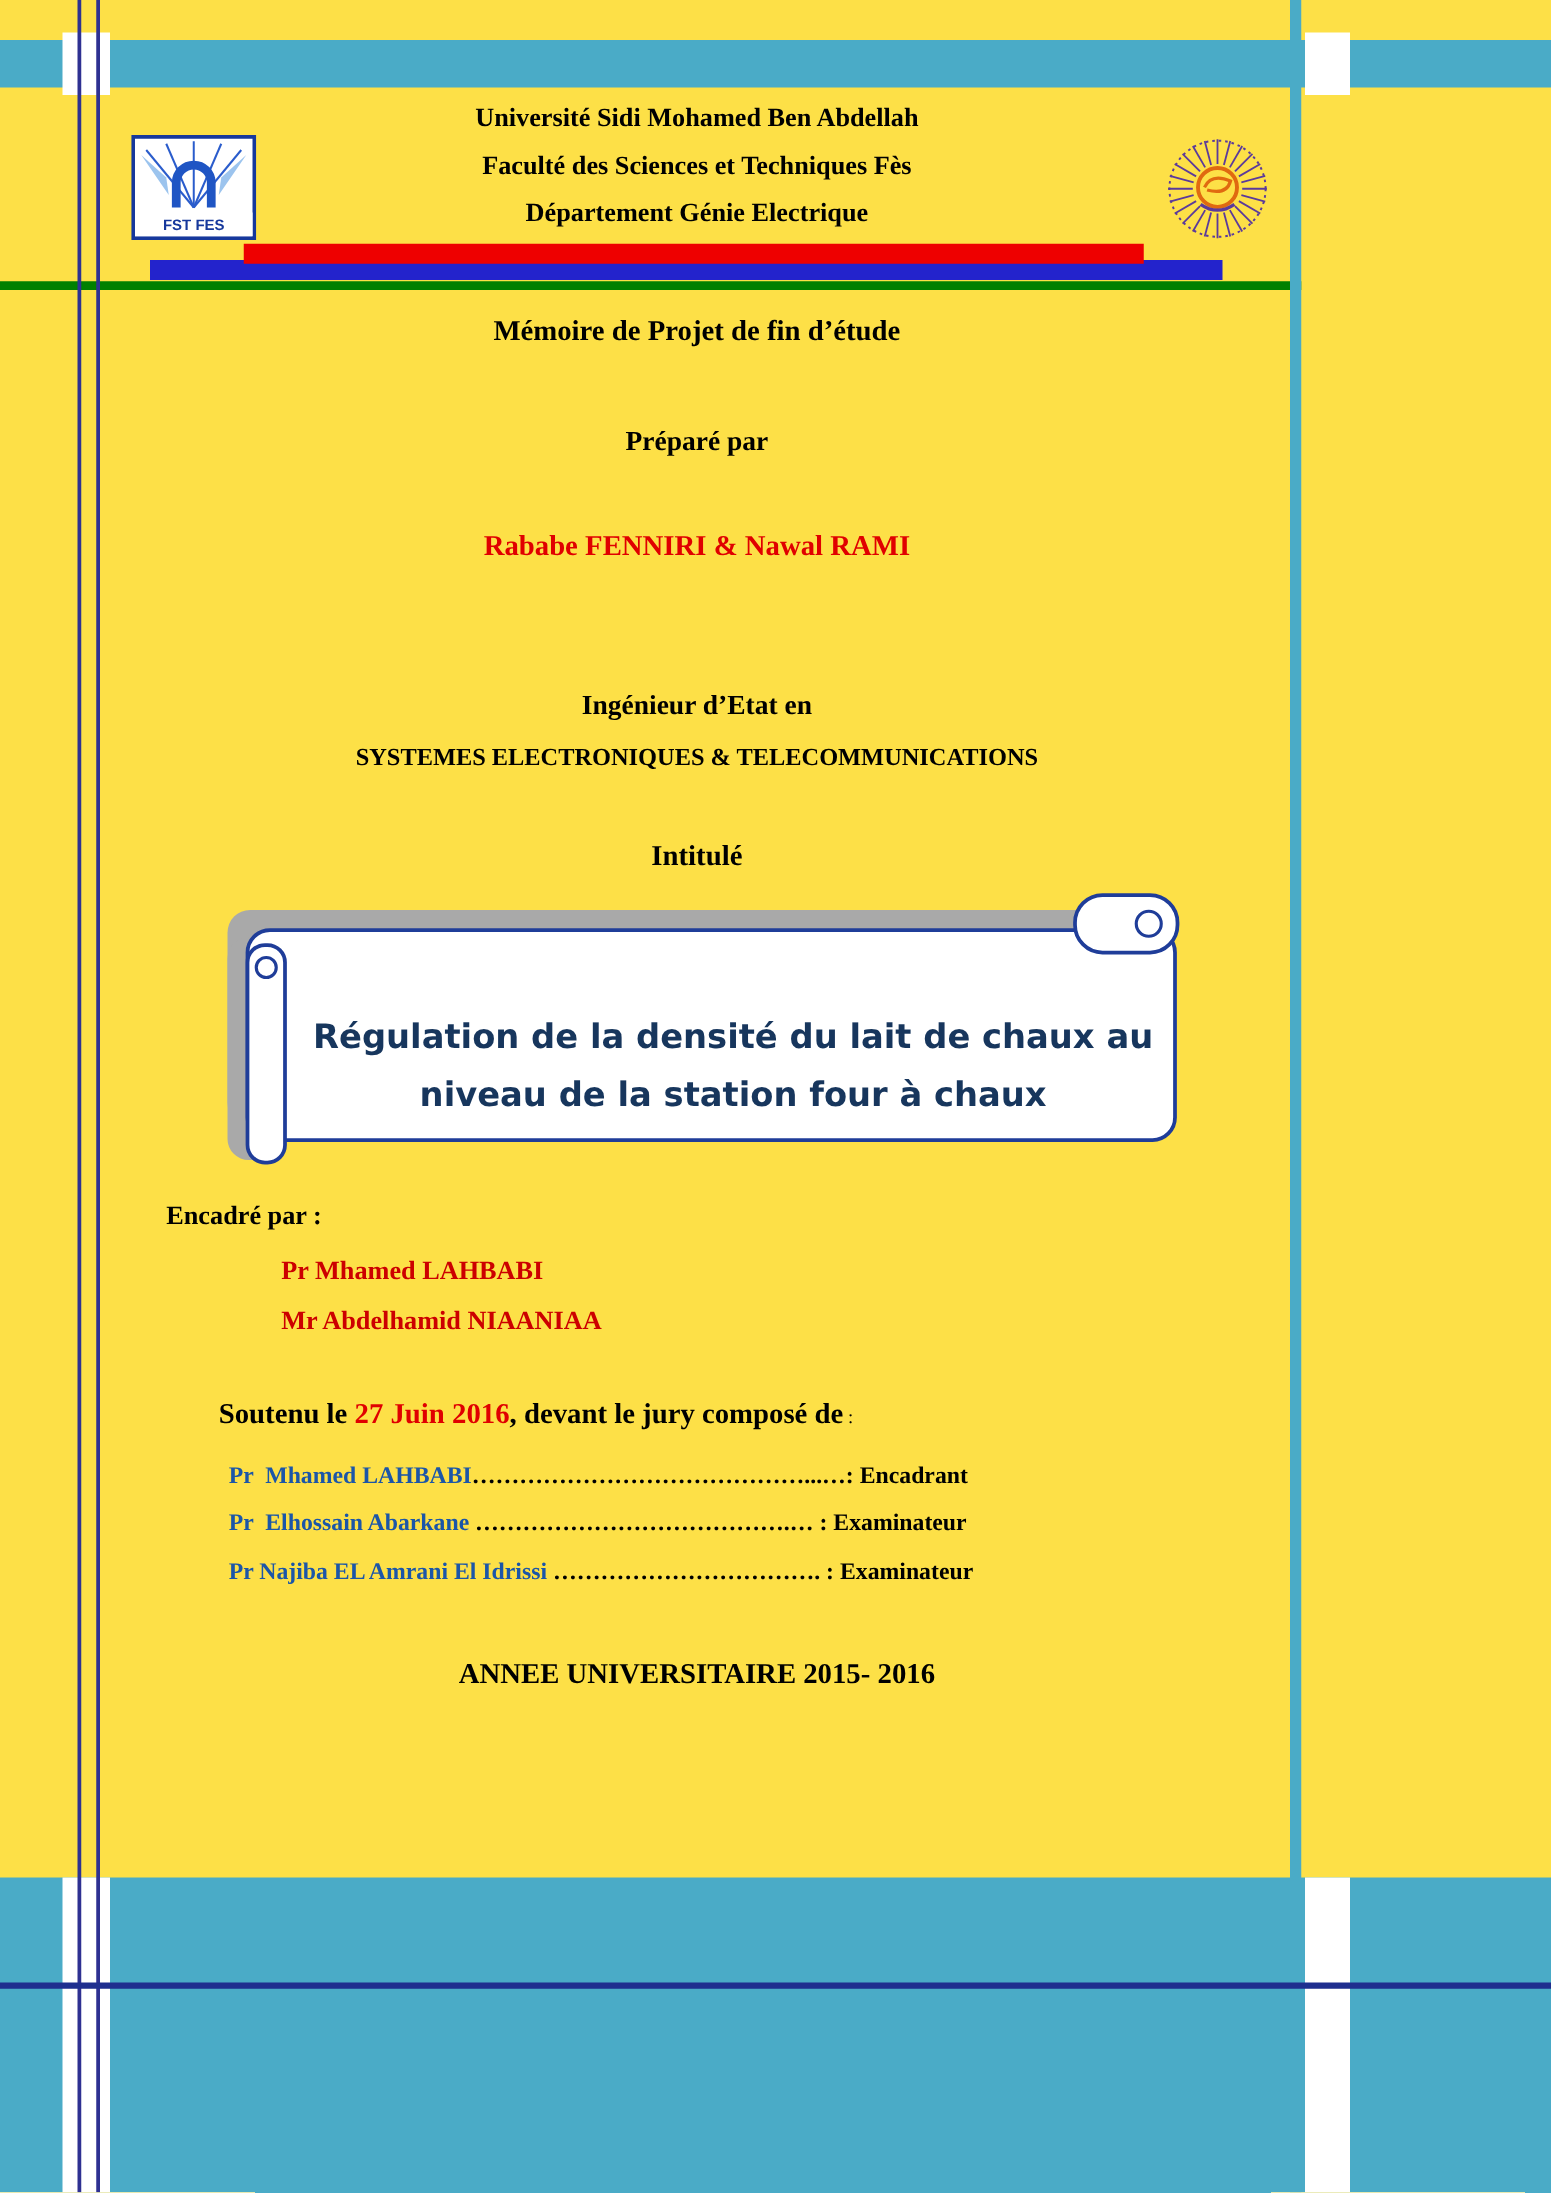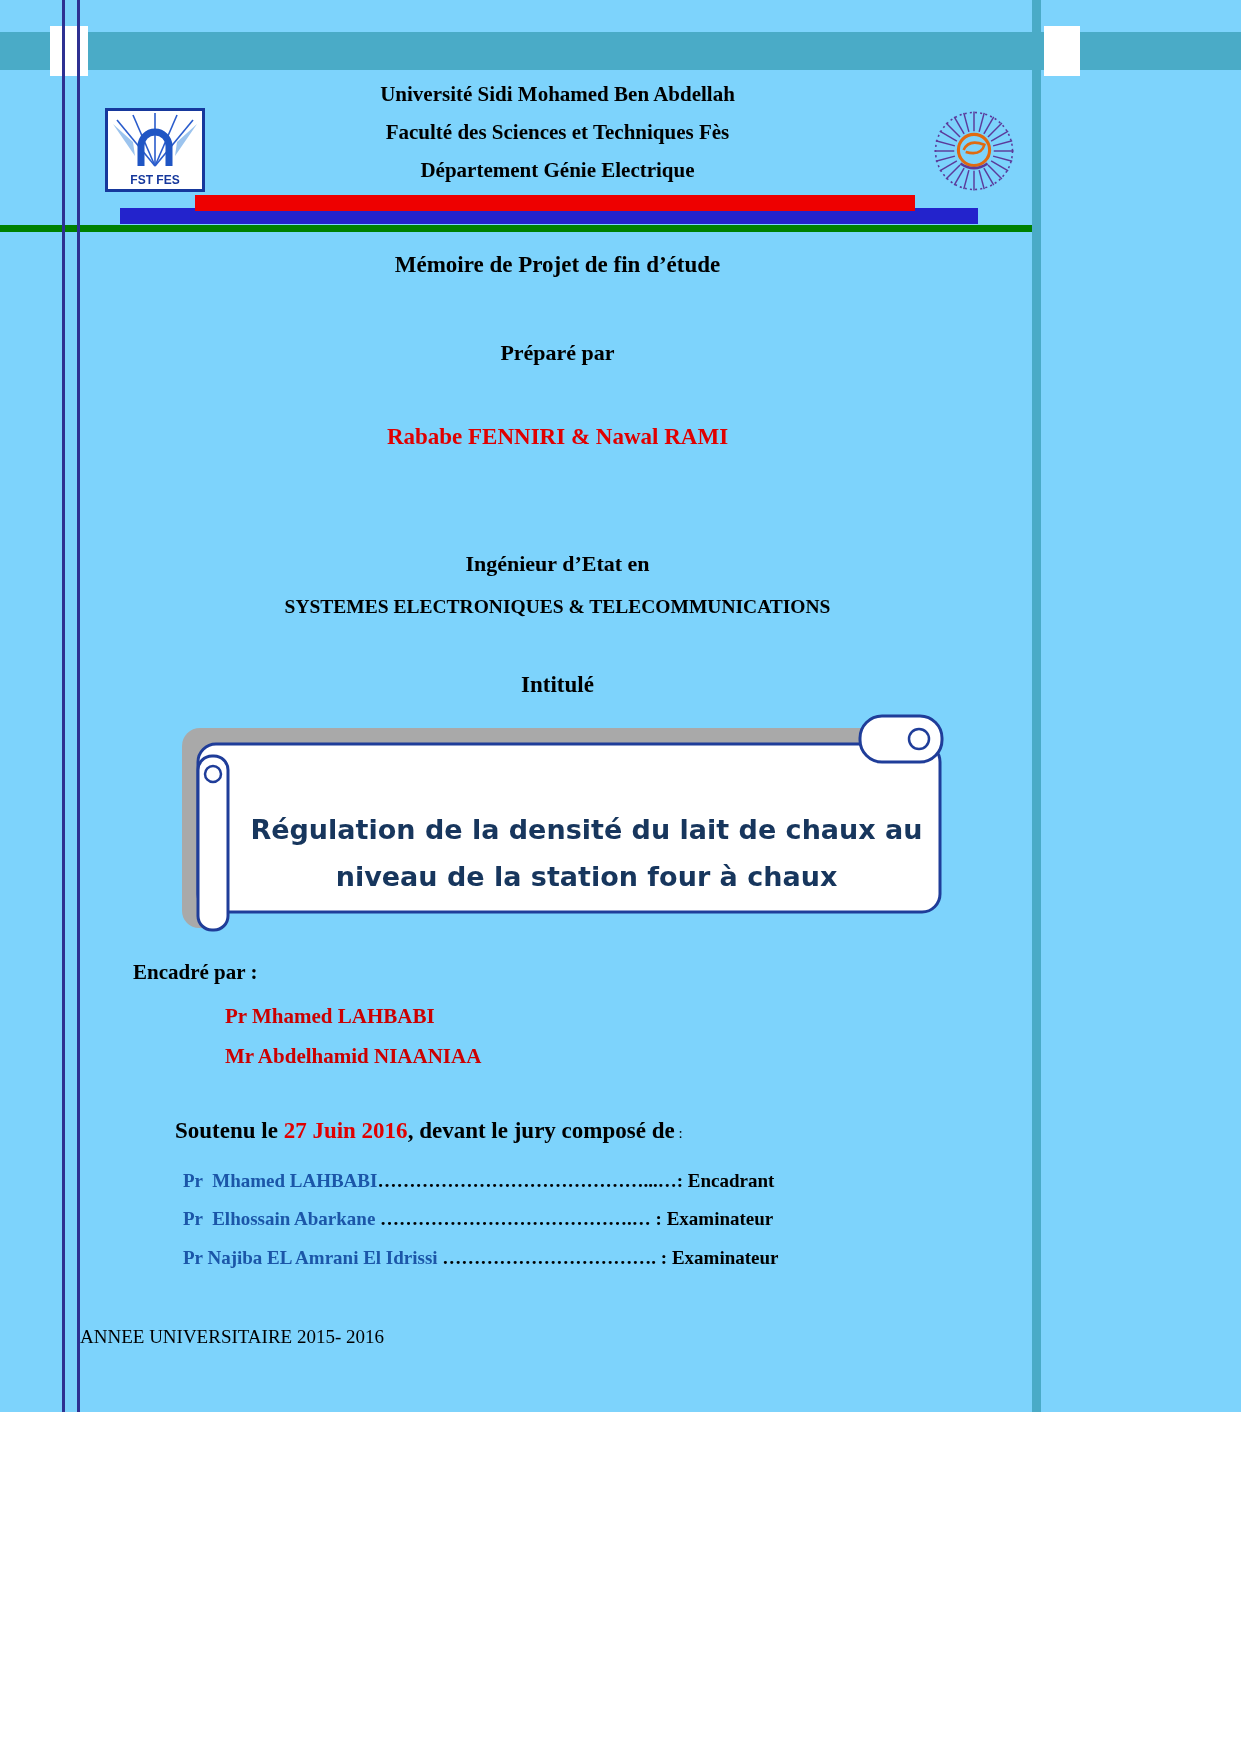--- a/index.html
+++ b/index.html
@@ -1,18 +1,18 @@
 <!DOCTYPE html>
 <html><head>
 <meta charset="utf-8">
 <style>
   * { margin:0; padding:0; box-sizing:border-box; }
   html,body { background:#ffffff; }
   .page {
-    position:relative; width:1241px; height:1412px; background:#7dd3fc;
+    position:relative; width:1241px; height:1754px; background:#fde047;
     overflow:hidden; font-family:"Liberation Serif", serif; color:#000;
   }
   .abs { position:absolute; }
 
   
   .band-top    { top:32px;  left:0; width:1241px; height:38px;  background:#4aabc7; z-index:1; }
   .band-bottom { top:1502px;left:0; width:1241px; height:252px; background:#4aabc7; z-index:1; }
   .gap { background:#ffffff; z-index:2; }
   .gap-tl { top:26px;   left:50px;   width:38px; height:50px; }
   .gap-tr { top:26px;   left:1044px; width:36px; height:50px; }
@@ -58,21 +58,21 @@
   
   .defense { top:1118px; left:175px; font-size:23px; font-weight:bold; z-index:6; white-space:pre; }
   .defense .date { color:#e00000; }
   .defense .colon { font-size:15px; font-weight:normal; }
   .jury-row { left:183px; font-size:19px; z-index:6; white-space:pre; }
   .jury-0 { top:1170px; } .jury-1 { top:1208px; } .jury-2 { top:1247px; }
   .jury-row .jname { color:#1b56a8; font-weight:bold; }
   .jury-row .jdots { color:#000; font-weight:bold; }
   .jury-row .jrole { color:#000; font-weight:bold;margin-top:28px; }
 
-  .year { top:1326px; left:80px; width:955px; text-align:left; font-size:19px; z-index:6; }
+  .year { top:1326px; left:80px; width:955px; text-align:center; font-size:23px; z-index:6;font-weight:bold; }
 </style>
 </head>
 <body>
 
 <div class="page">
 
   <div class="abs band-top"></div>
   <div class="abs band-bottom"></div>
   <div class="abs gap gap-tl"></div>
   <div class="abs gap gap-tr"></div>

